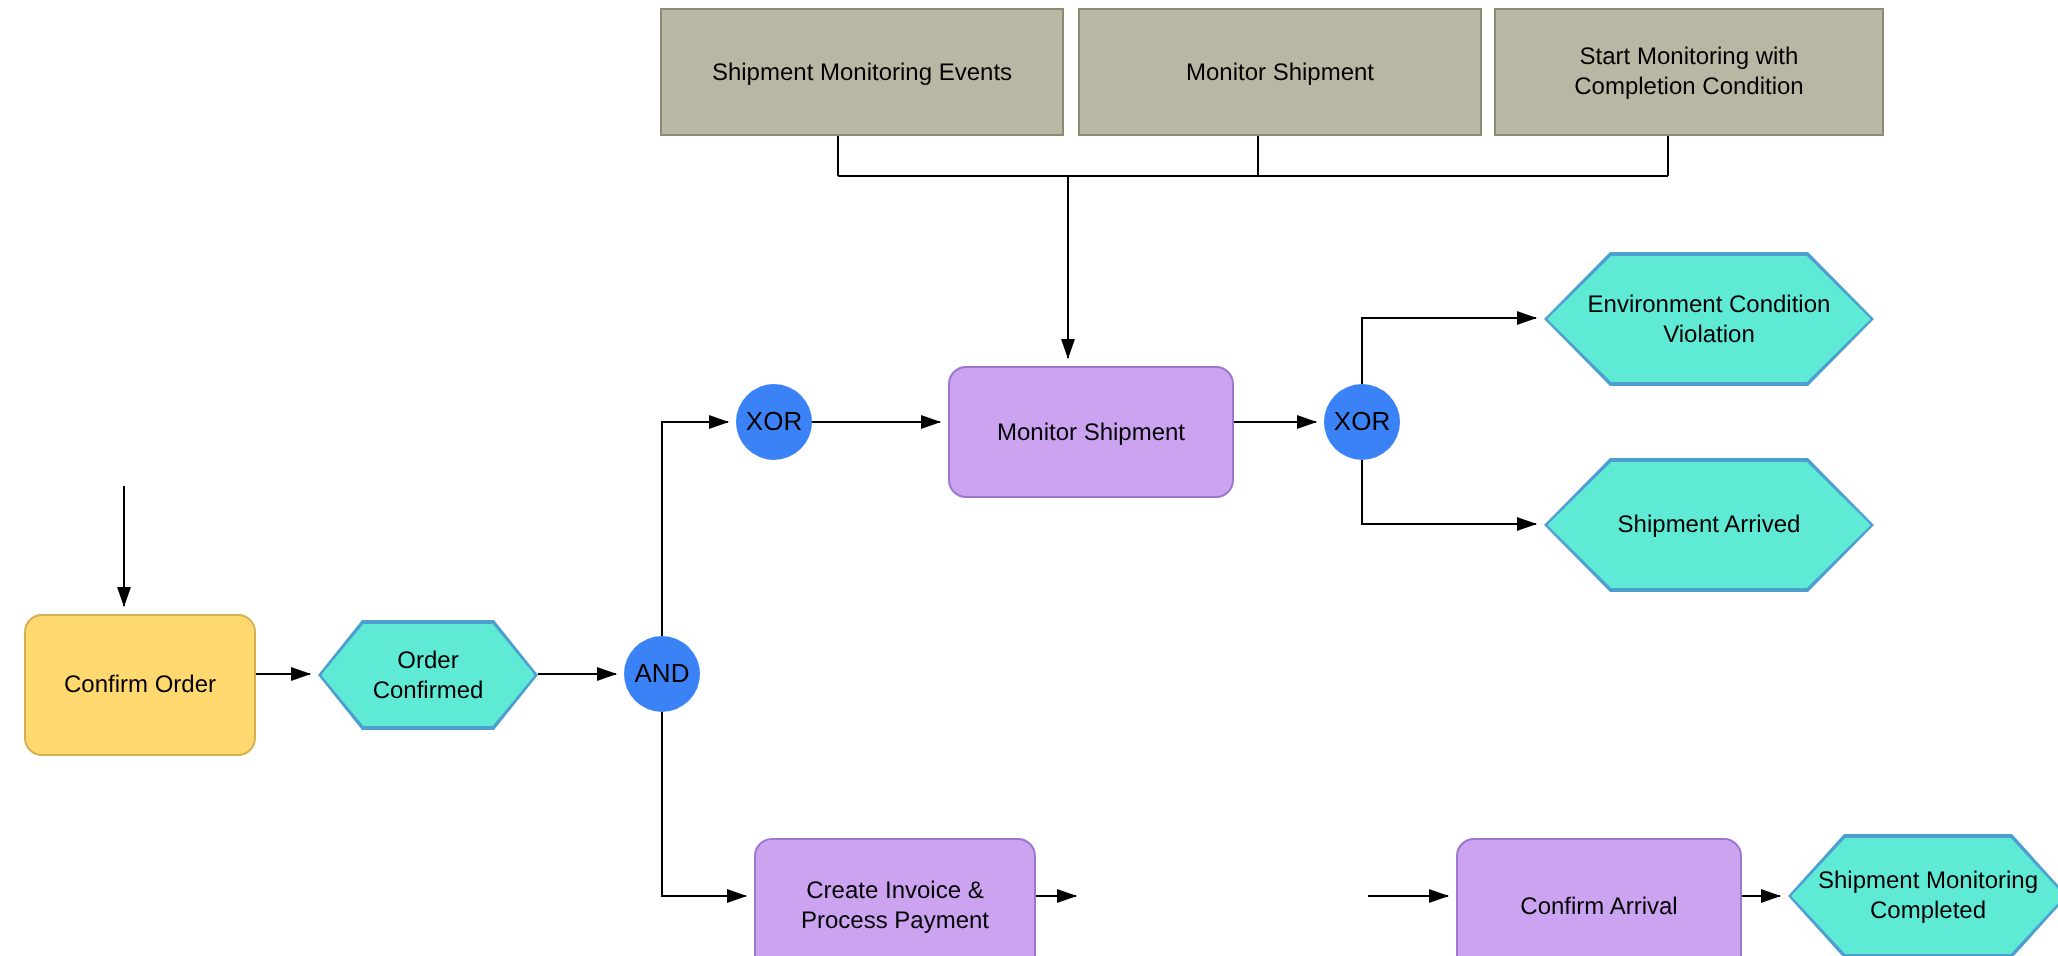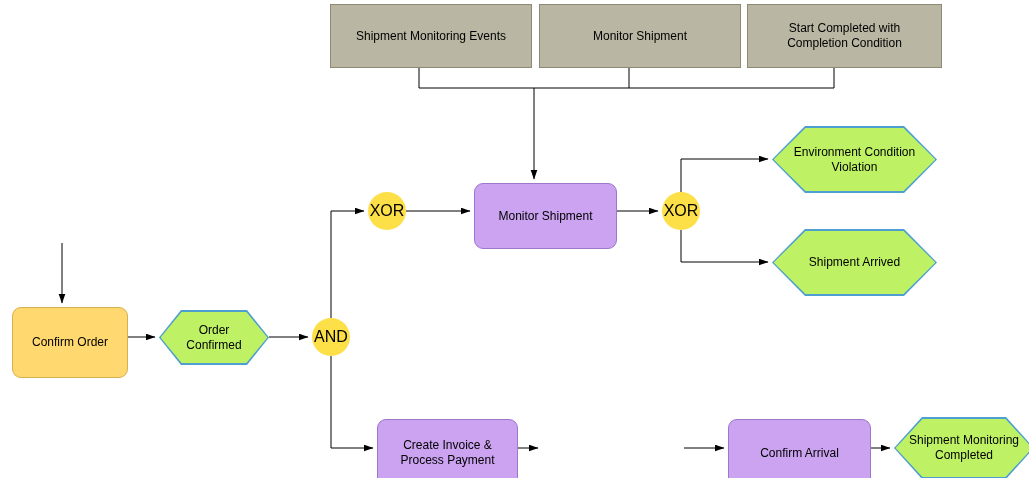--- a/index.html
+++ b/index.html
@@ -11,36 +11,36 @@
   }
   svg.connectors{position:absolute;left:0;top:0;pointer-events:none;}
   .node{
     position:absolute;display:flex;align-items:center;justify-content:center;
     text-align:center;line-height:1.25;
   }
   .refbox{background:#B9B6A3;border:1px solid #8C8A72;padding:4px 10px;}
   .task{border-radius:9px;border:1px solid;padding:4px 10px;}
   .task.yellow{background:#FFD870;border-color:#D4B04E;}
   .task.purple{background:#CBA3F1;border-color:#9D77CE;}
-  .gateway{border-radius:50%;background:#fde047;font-size:16px;}
+  .gateway{border-radius:50%;background:#3b82f6;font-size:13px;}
   .hex{background:transparent;}
   .hex>.hb{
     position:absolute;inset:0;
     clip-path:polygon(20% 0%,80% 0%,100% 50%,80% 100%,20% 100%,0% 50%);
   }
   .hex>.hf{
     position:absolute;inset:1.6px;
     clip-path:polygon(20% 0%,80% 0%,100% 50%,80% 100%,20% 100%,0% 50%);
     display:flex;align-items:center;justify-content:center;text-align:center;
     padding:0 12px;line-height:1.25;
   }
   .hex.green>.hb{background:#55BC93;}
   .hex.green>.hf{background:#7ADFB9;}
   .hex.blue>.hb{background:#4C9FCF;}
-  .hex.blue>.hf{background:#bef264;}
+  .hex.blue>.hf{background:#5eead4;}
 </style>
 </head>
 <body>
 
 <div class="canvas">
 
   <svg class="connectors" width="1029" height="478" viewBox="0 0 1029 478">
     <defs>
       <marker id="arr" markerUnits="userSpaceOnUse" markerWidth="12" markerHeight="10" refX="9.5" refY="3.5" orient="auto">
         <path d="M0,0 L10,3.5 L0,7 Z" fill="#000000"></path>
@@ -67,21 +67,21 @@
     </g>
   </svg>
 
   <div class="node refbox" style="left:318px;top:4px;width:180px;height:54px">
     <span>Shipment Monitoring Events</span>
   </div>
   <div class="node refbox" style="left:527px;top:4px;width:180px;height:54px">
     <span>Monitor Shipment</span>
   </div>
   <div class="node refbox" style="left:735px;top:4px;width:173px;height:54px">
-    <span>Start Completed with Completion Condition</span>
+    <span>Start Monitoring with Completion Condition</span>
   </div>
 
 
   <div class="node task yellow" style="left:0;top:307px;width:94px;height:61px">
     <span>Confirm Order</span>
   </div>
 
   <div class="node hex blue" style="left:147px;top:310px;width:110px;height:55px">
     <div class="hb"></div>
     <div class="hf">

